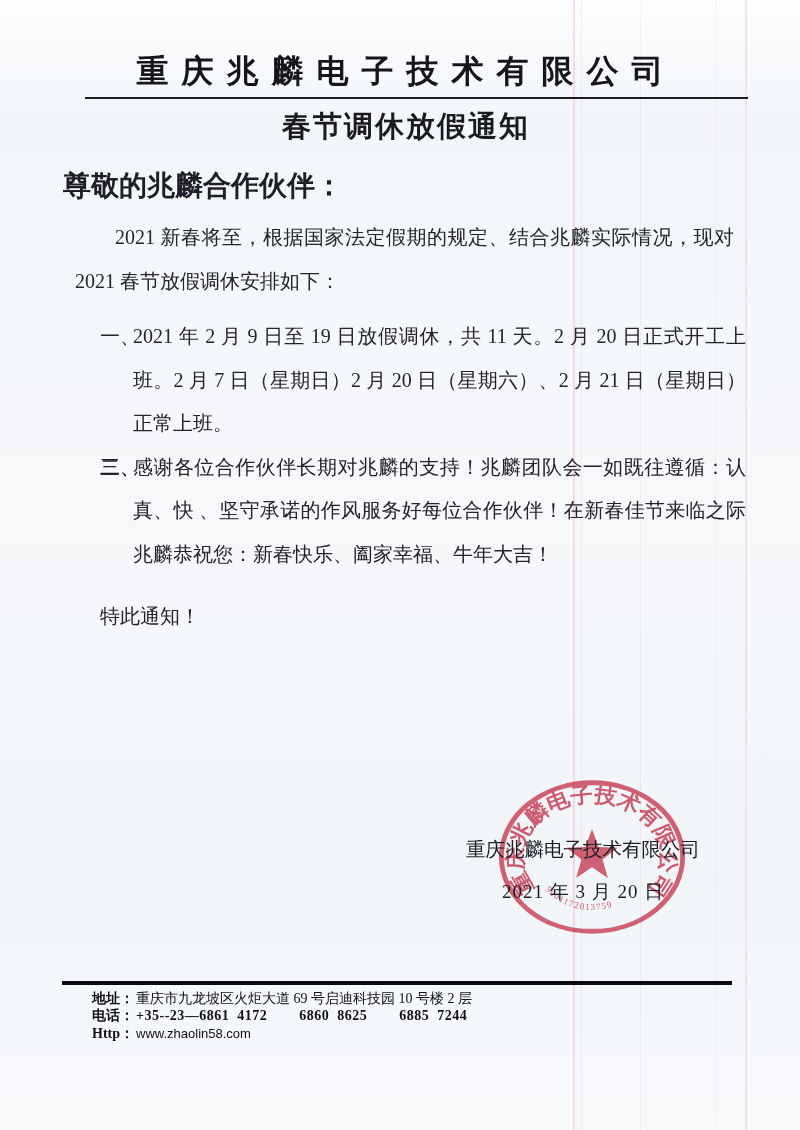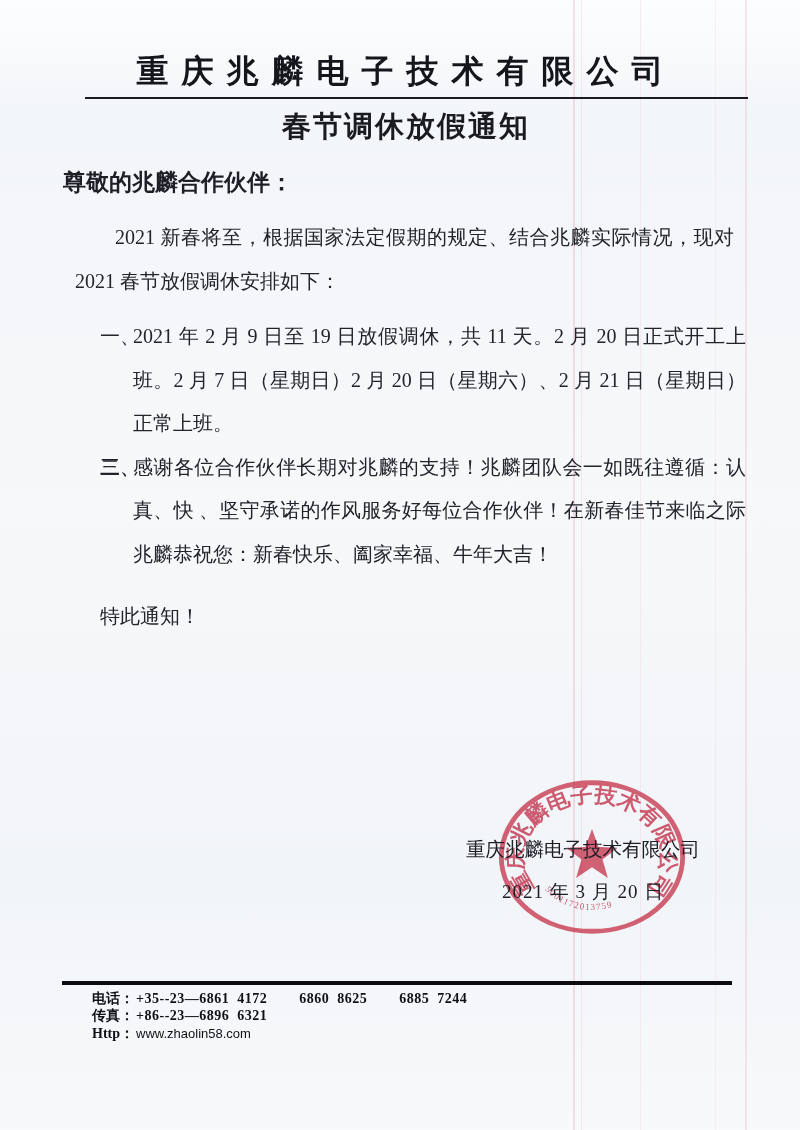--- a/index.html
+++ b/index.html
@@ -32,21 +32,21 @@
   }
   .notice-title {
     position: absolute; top: 107px; left: 0; width: 800px;
     text-align: center;
     font-size: 29px; font-weight: bold; color: #1a1a21;
     letter-spacing: 2px;
     padding-left: 6px;
   }
   .salutation {
     position: absolute; top: 167px; left: 63px;
-    font-size: 23px; font-weight: bold; color: #1e1e26;
+    font-size: 28px; font-weight: bold; color: #1e1e26;
   }
   .body-block {
     position: absolute; top: 204px; left: 63px; width: 683px;
     font-size: 20px; line-height: 43.5px;
     text-align: justify;
   }
   .intro { text-indent: 2em; margin: 12px; }
   .list-item { position: relative; padding-left: 70px; margin: 0; }
   .list-item .marker { position: absolute; left: 37px; top: 0; white-space: nowrap; }
   .closing { margin: 19px 12px 0 0; padding-left: 37px; }
@@ -120,24 +120,24 @@
 </svg>
 
 <div class="signature">
   <div class="sig-company">重庆兆麟电子技术有限公司</div>
   <div class="sig-date">2021 年 3 月 20 日</div>
 </div>
 
 <div class="footer">
   <div class="footer-rule"></div>
   <div class="footer-row">
+    <span class="footer-label">地址：</span>
+    <span class="footer-value">重庆市九龙坡区火炬大道 69 号启迪科技园 10 号楼 2 层</span>
+  </div>
+  <div class="footer-row">
     <span class="footer-label">电话：</span>
     <span class="footer-value bold">+35--23—6861  4172        6860  8625        6885  7244</span>
-  </div>
-  <div class="footer-row">
-    <span class="footer-label">传真：</span>
-    <span class="footer-value bold">+86--23—6896  6321</span>
   </div>
   <div class="footer-row">
     <span class="footer-label">Http：</span>
     <span class="footer-value mono">www.zhaolin58.com</span>
   </div>
 </div>
 
 </body></html>

